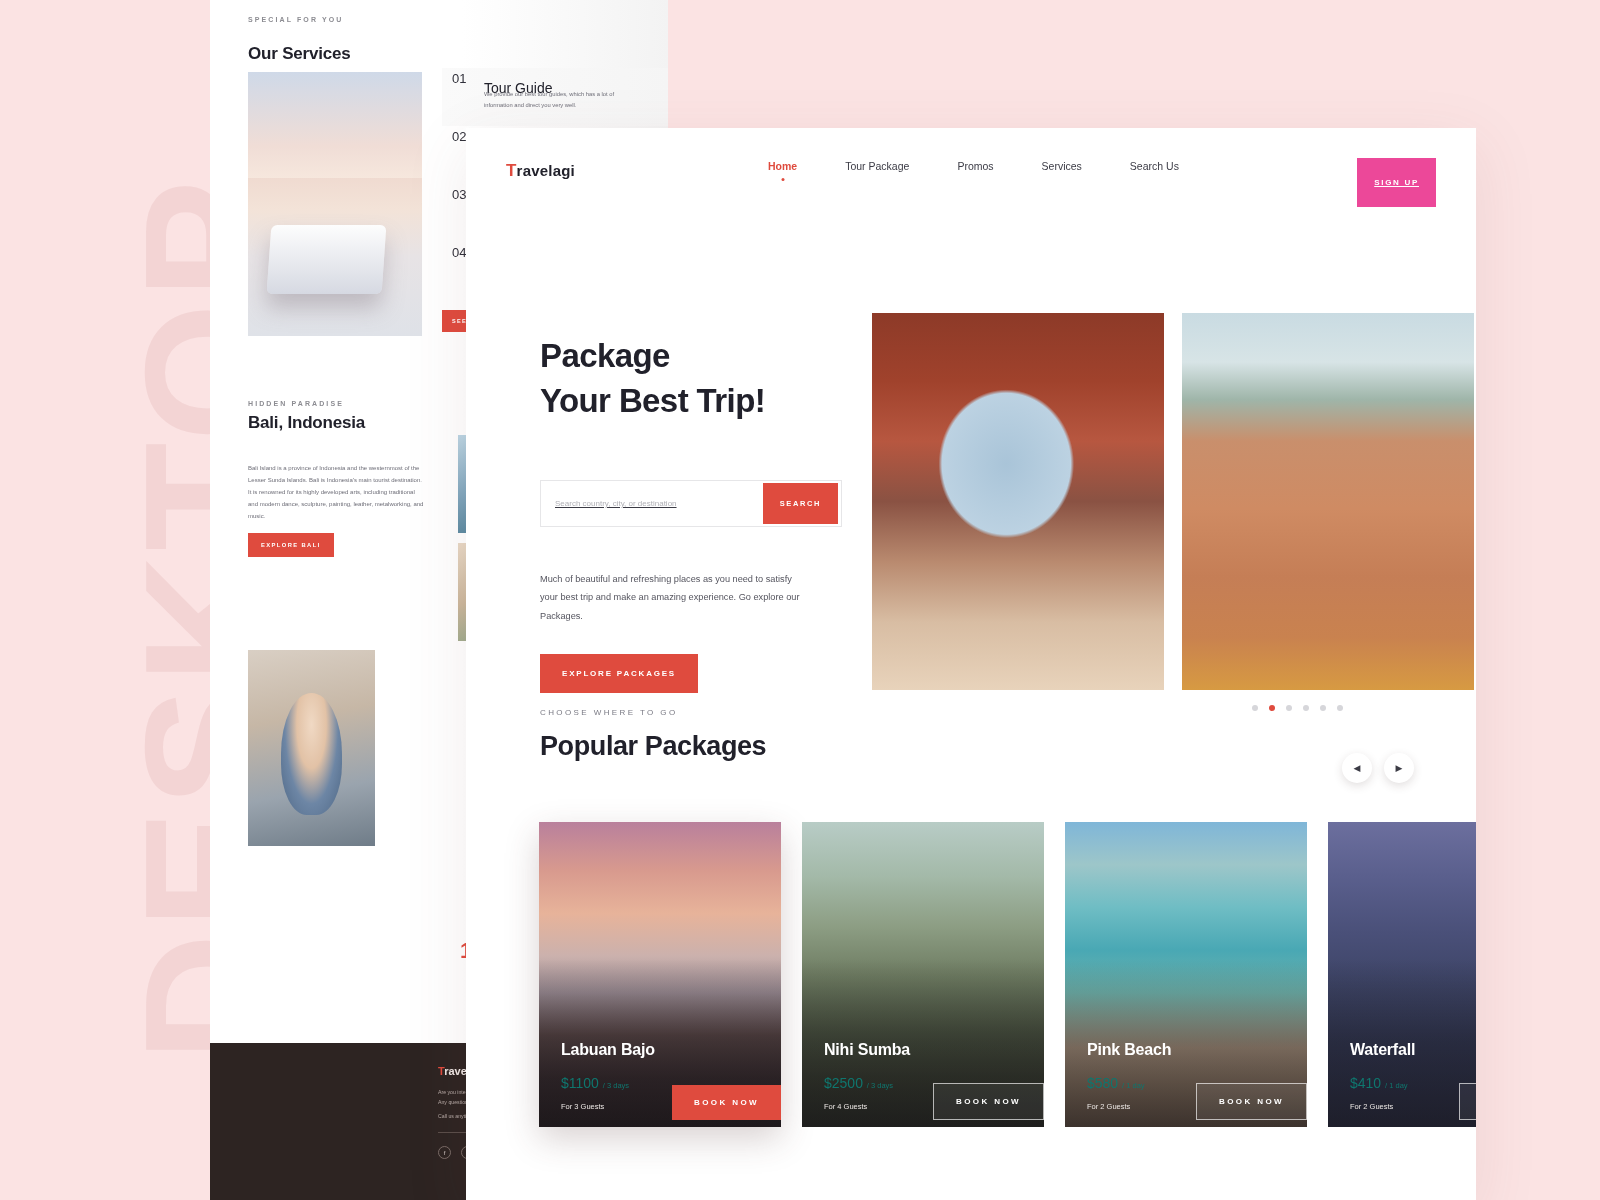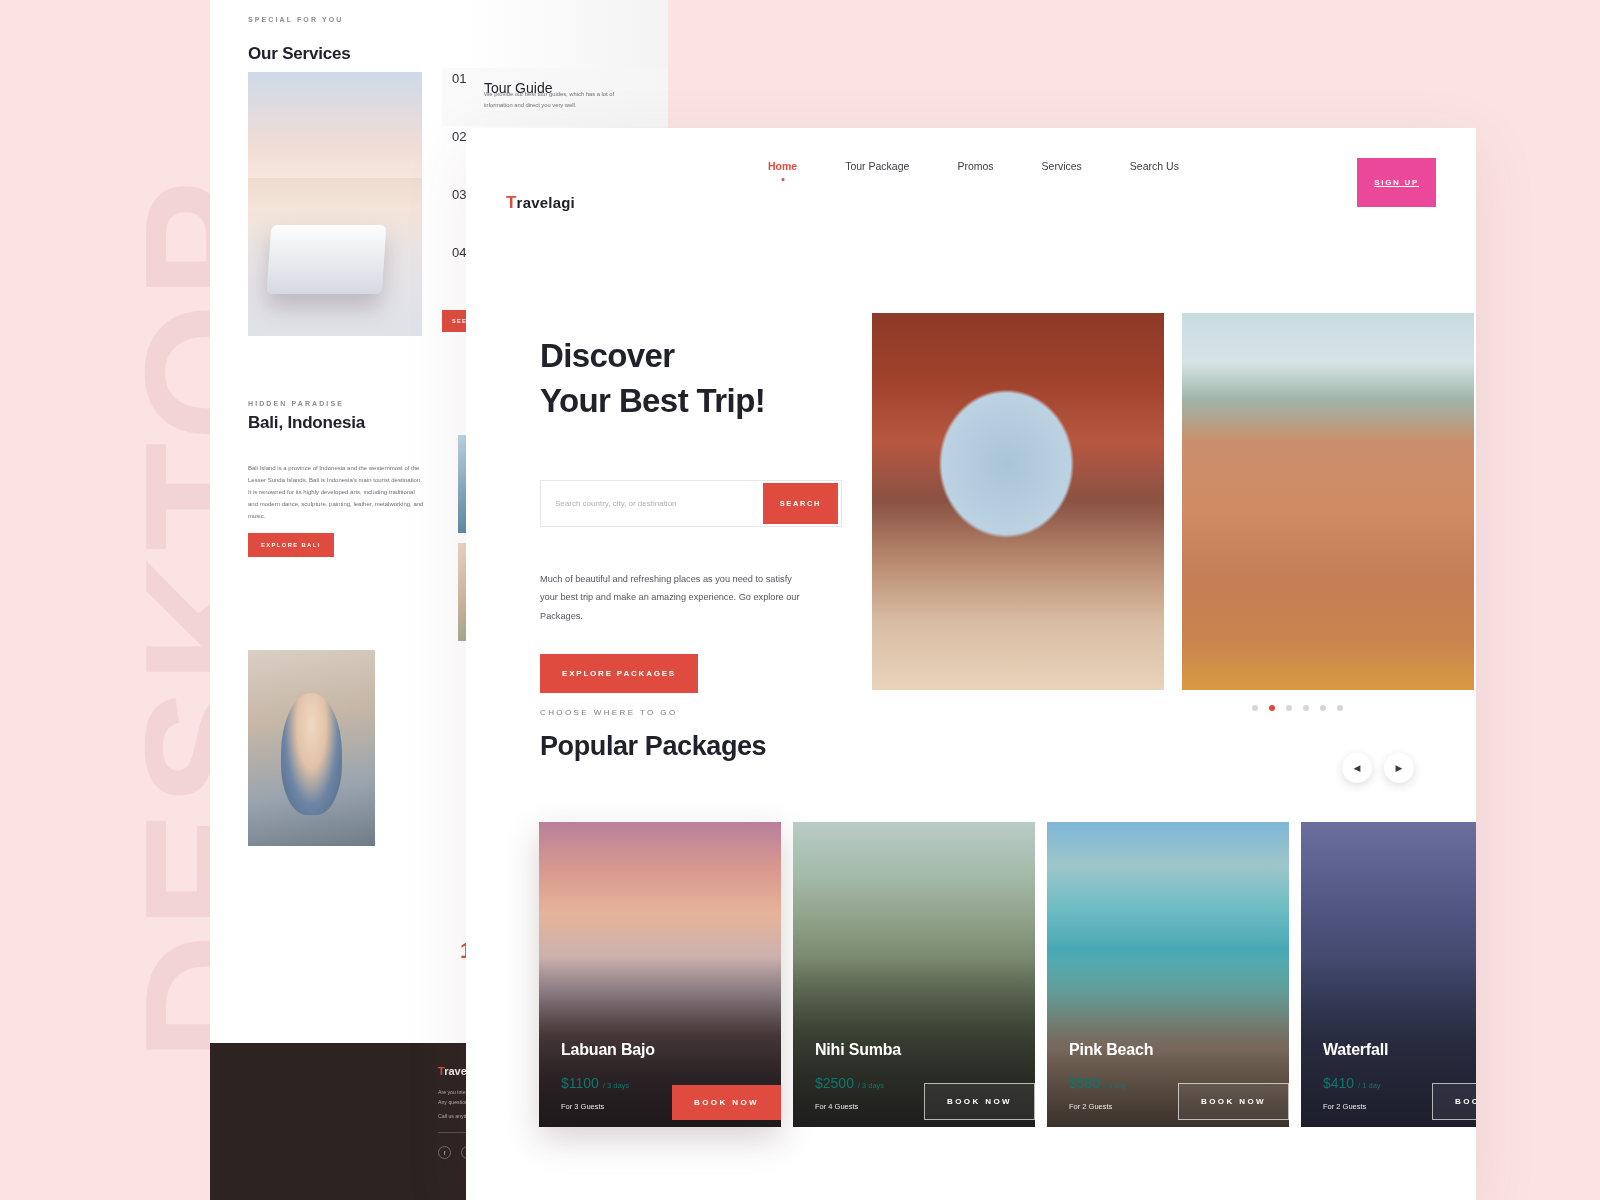--- a/index.html
+++ b/index.html
@@ -134,21 +134,21 @@
   
   .fg {
     position: absolute; left: 466px; top: 128px;
     width: 1010px; height: 1072px;
     background: #ffffff;
     box-shadow: 0 18px 60px rgba(120, 70, 70, 0.10);
     overflow: hidden;
   }
 
   .nav { position: relative; height: 86px; }
-  .logo { position: absolute; left: 40px; top: 33px; font-size: 15px; font-weight: 700; color: #21212b; letter-spacing: .2px; margin-top: 32px; }
+  .logo { position: absolute; left: 40px; top: 33px; font-size: 15px; font-weight: 700; color: #21212b; letter-spacing: .2px; }
   .logo .t { color: #df4b3e; font-size: 17px; }
   .nav-links { position: absolute; left: 278px; top: 32px; display: flex; gap: 0; }
   .nav-links a {
     font-size: 10.5px; color: #3b3b45; text-decoration: none; padding: 0 24px; position: relative;
   }
   .nav-links a.active { color: #df4b3e; font-weight: 600; }
   .nav-links a.active::after {
     content: ""; position: absolute; left: 50%; transform: translateX(-50%);
     bottom: -9px; width: 3px; height: 3px; border-radius: 50%; background: #df4b3e;
   }
@@ -161,21 +161,21 @@
 
   .hero { position: relative; height: 420px; }
   .hero-left { position: absolute; left: 74px; top: 120px; width: 360px; }
   .hero-h1 { font-size: 33px; line-height: 1.35; font-weight: 800; color: #21212b; letter-spacing: -0.6px; }
   .search-wrap {
     position: absolute; left: 74px; top: 266px; width: 302px; height: 47px;
     border: 1px solid #e6e6e8; background: #fff; display: flex; align-items: center;
   }
   .search-input {
     flex: 1; border: none; outline: none; height: 100%;
-    padding: 0 14px; font-size: 8px; color: #3b3b45; font-family: inherit; background: transparent;
+    padding: 0 14px; font-size: 8px; color: #3b3b45; font-family: inherit; background: transparent; text-decoration: underline;
   }
   .search-input::placeholder { color: #b0b0b6; }
   .search-btn {
     background: #df4b3e; color: #fff; border: none; height: 41px; margin-right: 3px;
     padding: 12px 17px; font-size: 7.5px; font-weight: 700; letter-spacing: 1.6px; cursor: pointer; font-family: inherit;
   }
   .hero-p { position: absolute; left: 74px; top: 356px; width: 262px; font-size: 9.2px; line-height: 2.0; color: #55555f; }
   .explore-btn {
     position: absolute; left: 74px; top: 440px;
     background: #df4b3e; color: #fff; border: none;
@@ -201,21 +201,21 @@
   .pp-head { position: absolute; left: 74px; top: 580px; }
   .pp-eyebrow { font-size: 8px; letter-spacing: 2.4px; color: #7a7a84; font-weight: 500; text-transform: uppercase; }
   .pp-title { font-size: 27px; font-weight: 800; color: #21212b; margin-top: 14px; letter-spacing: -0.4px; }
   .arrows { position: absolute; right: 62px; top: 625px; display: flex; gap: 12px; }
   .arrows button {
     width: 30px; height: 30px; border-radius: 50%; border: none; background: #fff;
     box-shadow: 0 3px 10px rgba(60,40,40,.15); color: #3b3b45; font-size: 9px; cursor: pointer;
     display: flex; align-items: center; justify-content: center; font-family: inherit;
   }
 
-  .cards { position: absolute; left: 73px; top: 694px; display: flex; gap: 12px; }
+  .cards { position: absolute; left: 73px; top: 694px; display: flex; gap: 21px; }
   .card {
     position: relative; width: 242px; height: 305px; overflow: hidden; flex: 0 0 auto;
   }
   .card.shadow { box-shadow: 0 12px 32px rgba(80,50,50,.22); }
   .card .bgimg { position: absolute; inset: 0; }
   .card .scrim { position: absolute; inset: 0; background: linear-gradient(180deg, rgba(20,16,18,0) 45%, rgba(20,16,18,.35) 72%, rgba(20,16,18,.55) 100%); }
   .card .cname { position: absolute; left: 22px; bottom: 68px; font-size: 16px; font-weight: 800; color: #fff; letter-spacing: -0.2px; }
   .card .cprice { position: absolute; left: 22px; bottom: 36px; font-size: 14px; color: #0f766e; font-weight: 400; white-space: nowrap; }
   .card .cprice small { font-size: 7.5px; font-weight: 400; }
   .card .cguests { position: absolute; left: 22px; bottom: 16px; font-size: 7.5px; color: #ece7e4; }
@@ -352,21 +352,21 @@
         <a href="#">Promos</a>
         <a href="#">Services</a>
         <a href="#">Search Us</a>
       </nav>
       <button class="signup">SIGN UP</button>
     </div>
 
     <div class="hero">
       <div class="hero-left">
         <div class="hero-h1">
-          <div>Discover</div>
+          <div>Package</div>
           <div>Your Best Trip!</div>
         </div>
       </div>
 
       <div class="search-wrap">
         <input class="search-input" type="text" placeholder="Search country, city, or destination" style="">
         <button class="search-btn">SEARCH</button>
       </div>
 
       <p class="hero-p">Much of beautiful and refreshing places as you need to satisfy your best trip and make an amazing experience. Go explore our Packages.</p>

